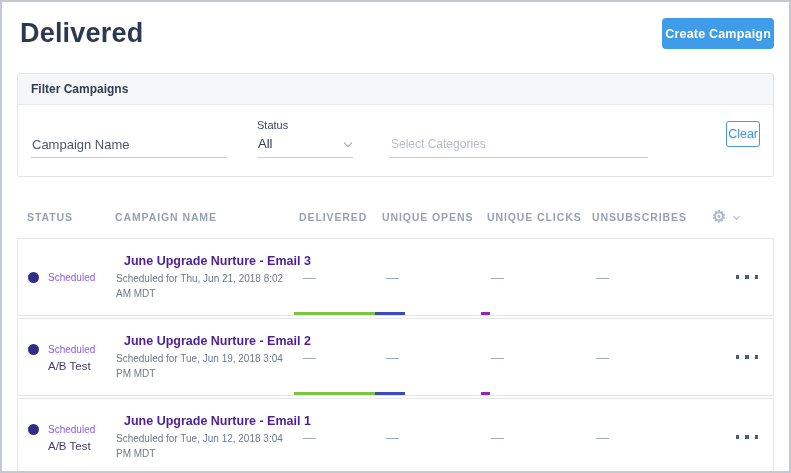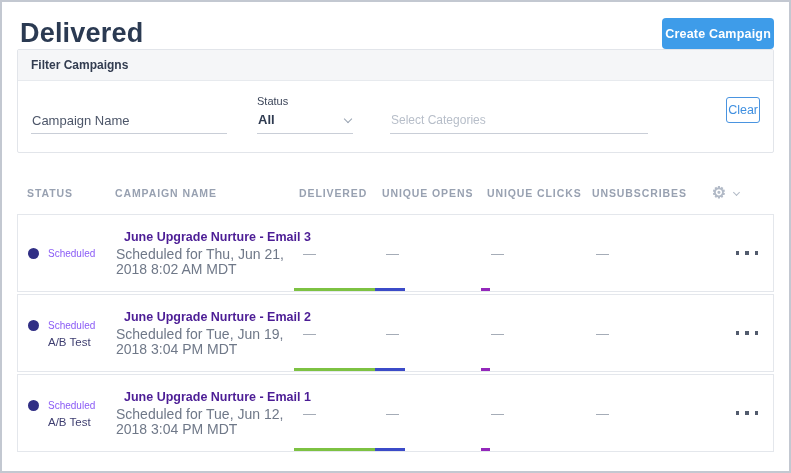--- a/index.html
+++ b/index.html
@@ -30,20 +30,21 @@
     background: #3e9ce9; color: #ffffff;
     border: none; border-radius: 4px;
     height: 31px; padding: 0 3px;
     font-family: "Liberation Sans", sans-serif;
     font-size: 12.5px; font-weight: 600; letter-spacing: 0.2px;
     cursor: pointer;
   }
 
   
   .filter-panel {
+    margin-top: 24px;
     border: 1px solid #e2e5ea;
     border-radius: 2px;
     background: #ffffff;
   }
   .filter-head {
     background: #f5f6f8;
     border-bottom: 1px solid #e7eaee;
     padding: 8px 13px;
     font-size: 12px; font-weight: bold; color: #323c50;
   }
@@ -65,21 +66,21 @@
     outline: none; background: transparent;
   }
   .name-input::placeholder { color: #4d5669; opacity: 1; }
   .select-like {
     display: flex; align-items: center; justify-content: space-between;
     border-bottom: 1px solid #c9ced7;
     padding: 2px 2px 6px 1px;
   }
   .status-field { margin-left: 30px; }
   .status-field .select-like { width: 96px; }
-  .status-value { font-size: 13px; font-weight: bold; color: #2e3a50; }
+  .status-value { font-size: 13px; font-weight: normal; color: #2e3a50; }
   .cats-field { margin-left: 37px; }
   .cats-field .select-like { width: 258px; }
   .cats-placeholder { font-size: 12px; color: #b7bec9; }
   .chev {
     width: 6px; height: 6px;
     border-right: 1.4px solid #99a3b2; border-bottom: 1.4px solid #99a3b2;
     transform: rotate(45deg); margin-bottom: 2px;
   }
   .clear-btn {
     position: absolute; right: 13px; top: 16px;
@@ -136,21 +137,21 @@
   .status-sub:empty { display: none; }
 
   .c-name { display: flex; flex-direction: column; padding-right: 8px; }
   .camp-link {
     font-size: 12.5px; font-weight: bold; color: #4c1d95;
     text-decoration: none; white-space: nowrap; line-height: 17px;
     cursor: pointer;
     margin-left: 8px;
   }
   .camp-sub {
-    font-size: 14px; color: #6f7888; line-height: 15px; margin-top: 1px;
+    font-size: 10px; color: #6f7888; line-height: 15px; margin-top: 1px;
     max-width: 178px;
   }
 
   .c-metric { color: #9aa2ae; font-size: 13px; padding-left: 3px; }
 
   .c-actions { display: flex; justify-content: flex-end; padding-right: 13px; }
   .dots {
     display: flex; gap: 6px; align-items: center;
     background: none; border: none; cursor: pointer; padding: 4px 2px;
   }

